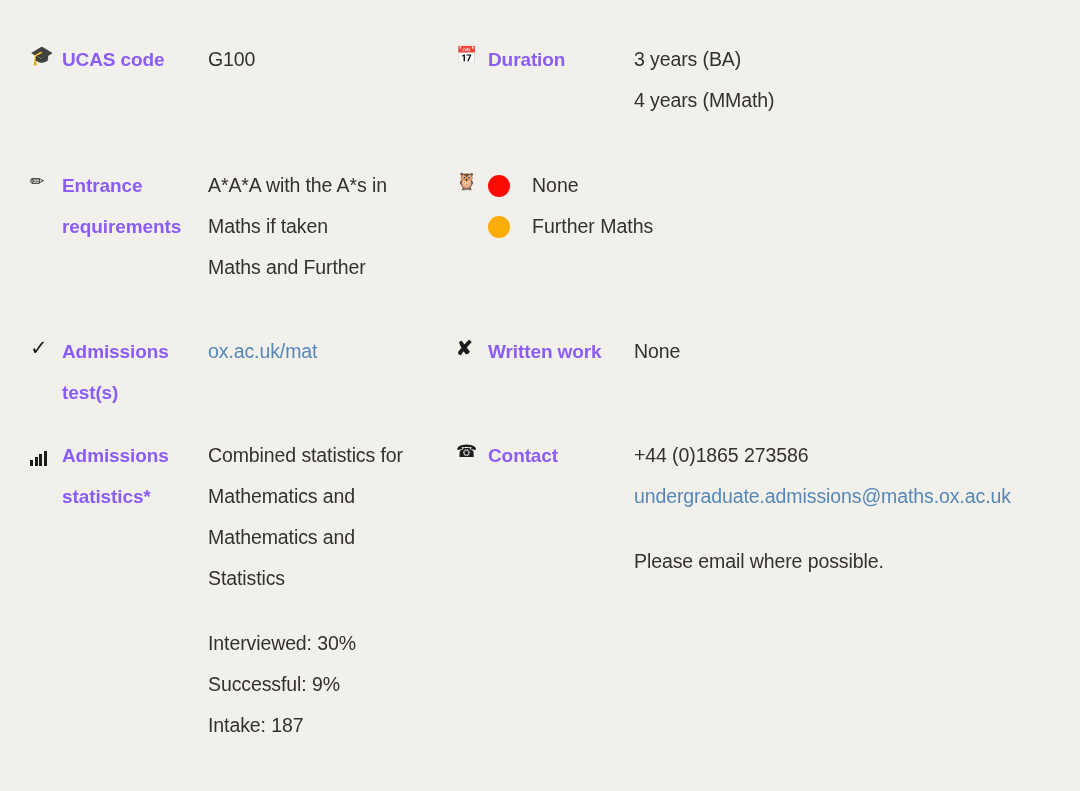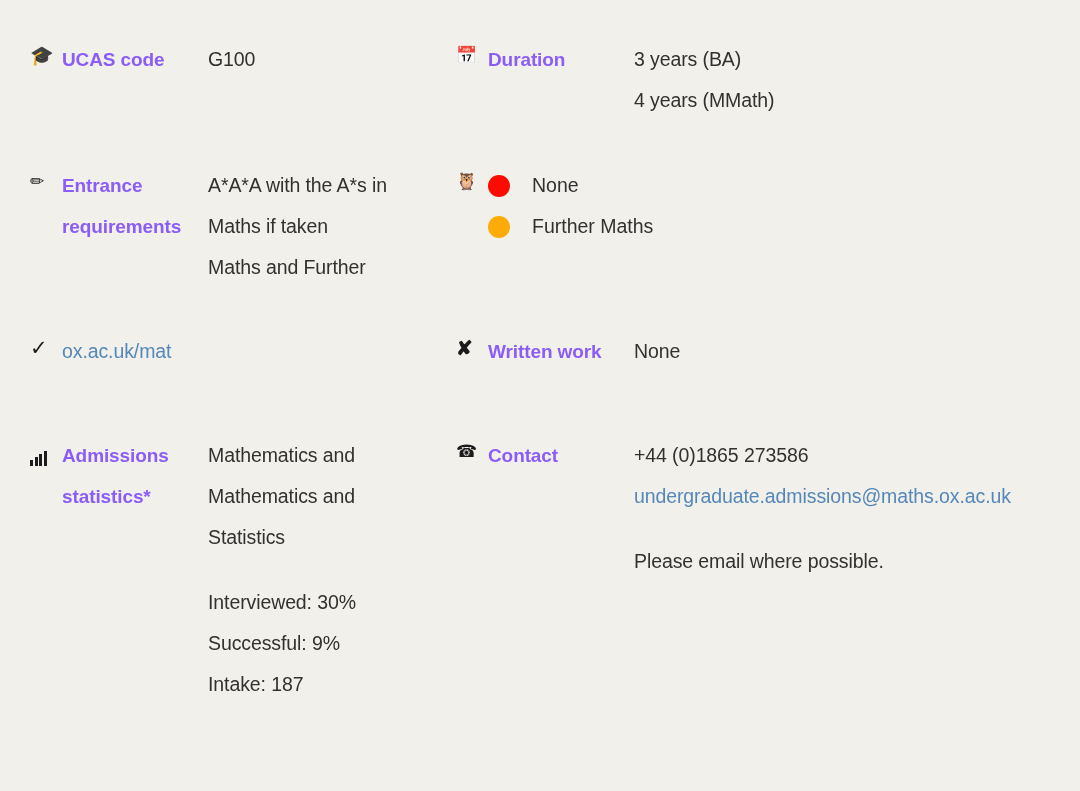--- a/index.html
+++ b/index.html
@@ -166,20 +166,24 @@
         </div>
         <div class="dot-row">
           <span class="dot" style="background:#fcab09;"></span>
           <span class="dot-label">Further Maths</span>
         </div>
       </div>
     </div>
 
     <div class="fact-block" style="left:30px; top:331px;">
       <div class="icon-cell glyph-check">✓</div>
+      <div class="label-cell">
+        <span class="line">Admissions</span>
+        <span class="line">test(s)</span>
+      </div>
       <div class="value-cell">
         <a class="line link" href="#">ox.ac.uk/mat</a>
       </div>
     </div>
 
     <div class="fact-block" style="left:456px; top:331px;">
       <div class="icon-cell glyph-x">✘</div>
       <div class="label-cell">Written work</div>
       <div class="value-cell">None</div>
     </div>
@@ -188,20 +192,21 @@
       <div class="icon-cell" style="padding-top:8px;">
         <span class="bar-chart-icon">
           <i></i><i></i><i></i><i></i>
         </span>
       </div>
       <div class="label-cell">
         <span class="line">Admissions</span>
         <span class="line">statistics*</span>
       </div>
       <div class="value-cell">
+        <span class="line">Combined statistics for</span>
         <span class="line">Mathematics and</span>
         <span class="line">Mathematics and</span>
         <span class="line">Statistics</span>
         <span class="spacer"></span>
         <span class="line">Interviewed: 30%</span>
         <span class="line">Successful: 9%</span>
         <span class="line">Intake: 187</span>
       </div>
     </div>
 

